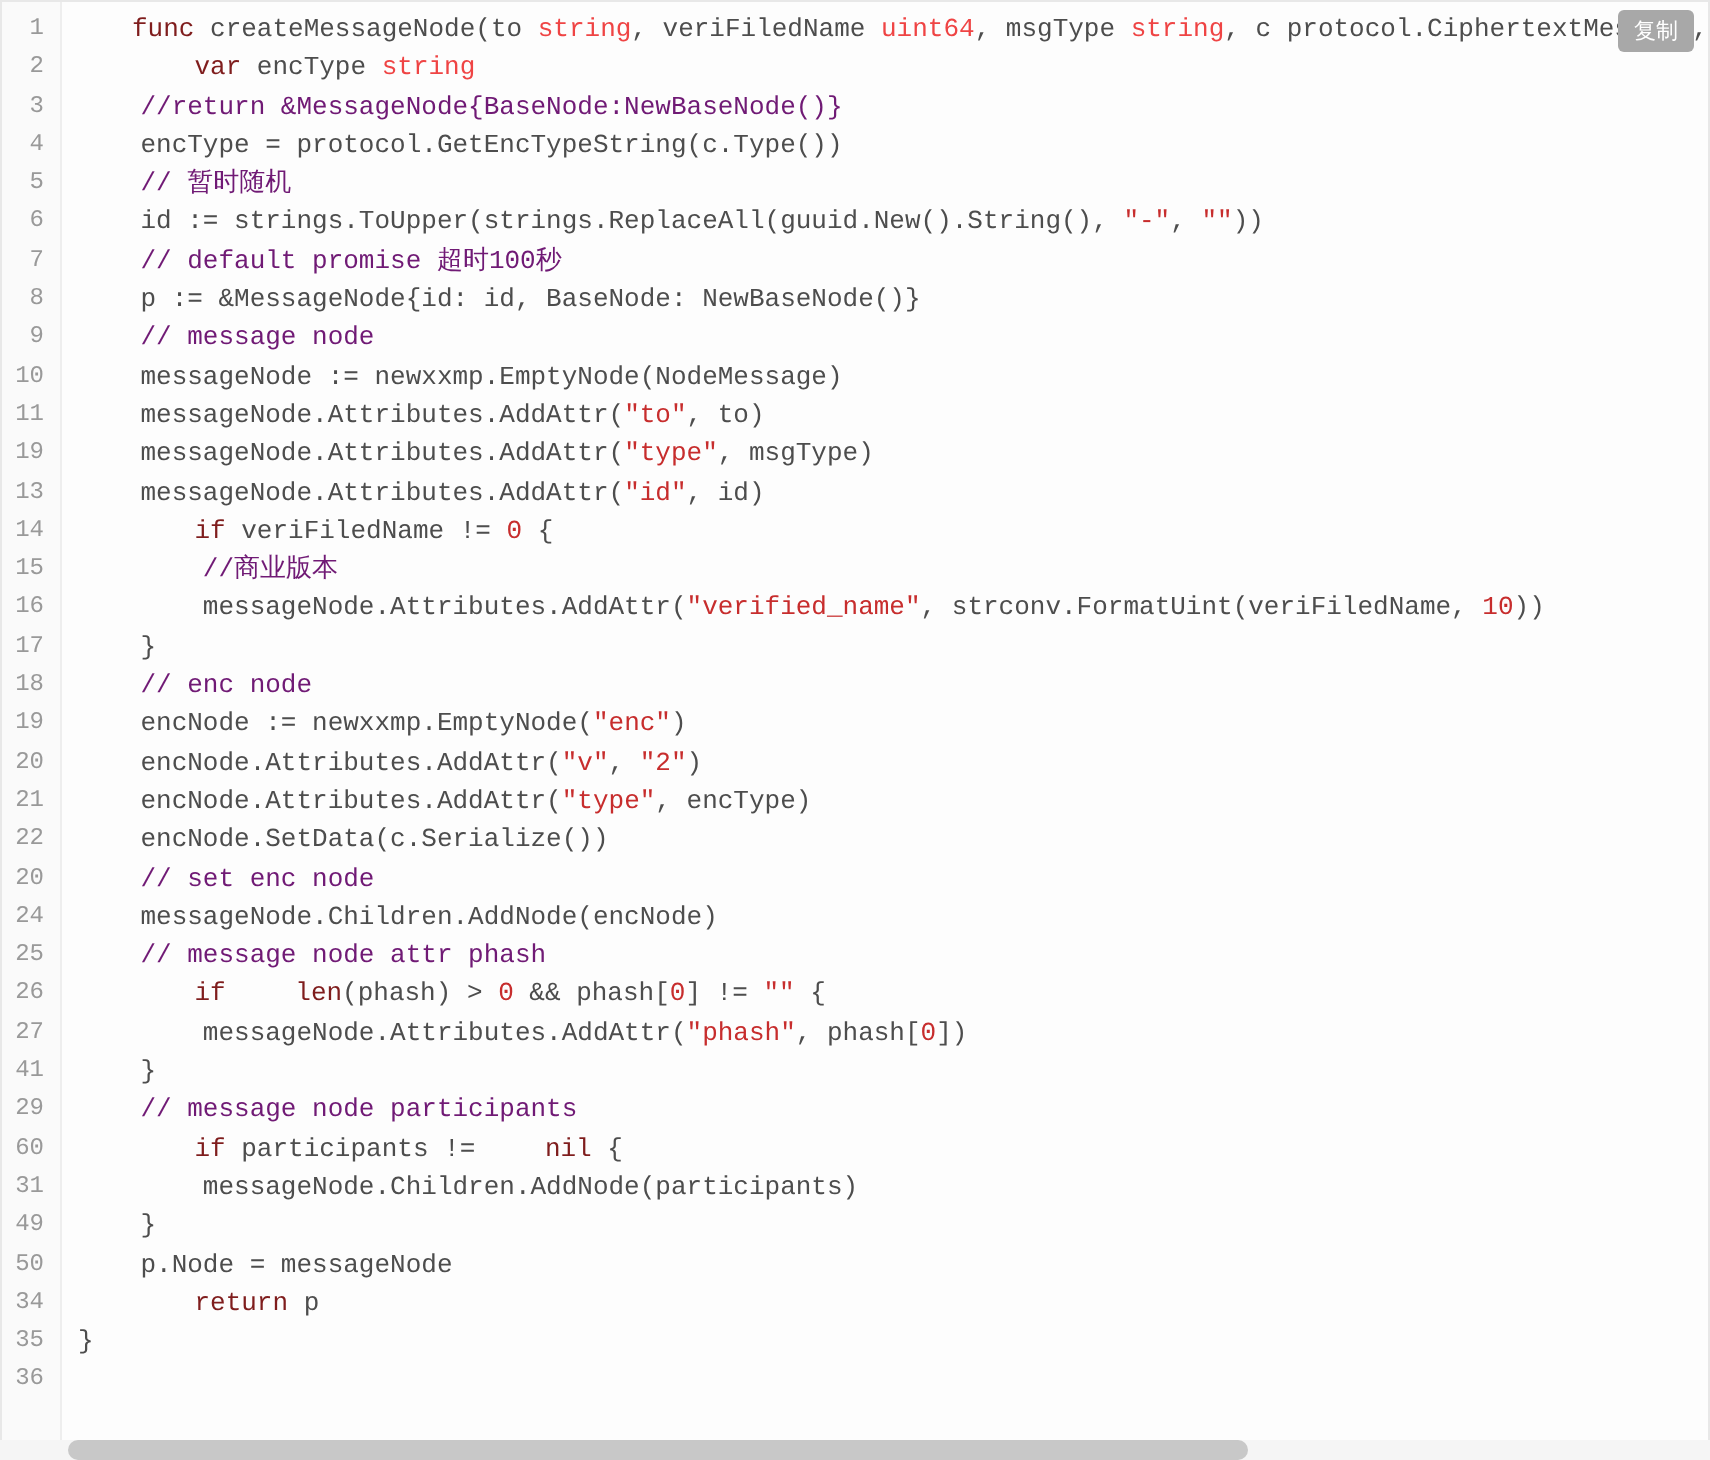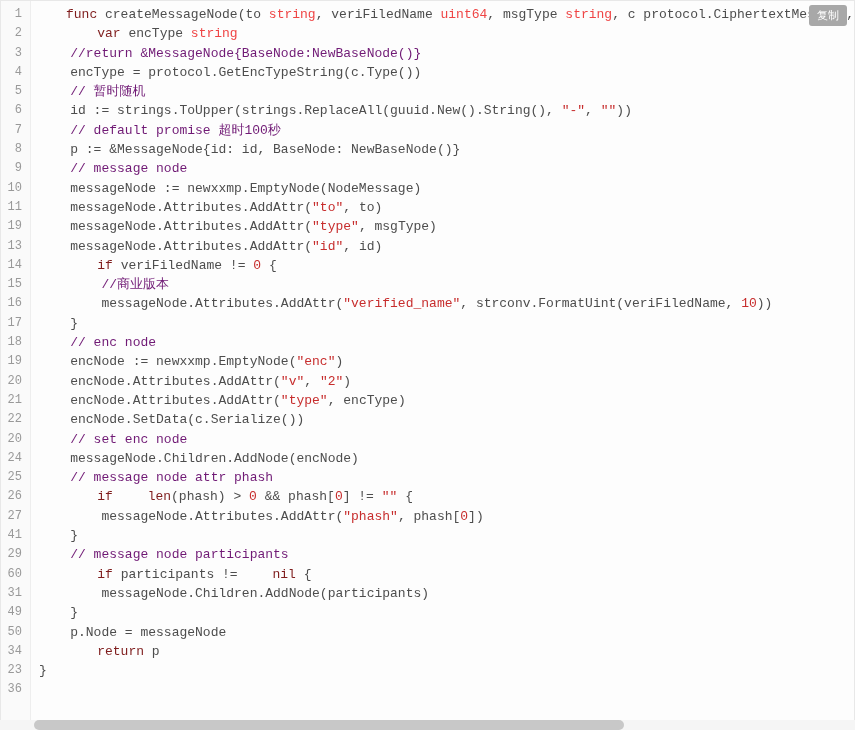--- a/index.html
+++ b/index.html
@@ -110,21 +110,21 @@
       <div>25</div>
       <div>26</div>
       <div>27</div>
       <div>41</div>
       <div>29</div>
       <div>60</div>
       <div>31</div>
       <div>49</div>
       <div>50</div>
       <div>34</div>
-      <div>23</div>
+      <div>35</div>
       <div>36</div>
     </div>
   <div class="code-content"><div class="code-line"><span></span><span class="kw">func</span><span> createMessageNode(to </span><span class="type">string</span><span>, veriFiledName </span><span class="type">uint64</span><span>, msgType </span><span class="type">string</span><span>, c protocol.CiphertextMessage, participan</span></div><div class="code-line"><span>    </span><span class="kw">var</span><span> encType </span><span class="type">string</span></div><div class="code-line"><span>    </span><span class="comment">//return &amp;MessageNode{BaseNode:NewBaseNode()}</span></div><div class="code-line"><span>    </span><span>encType = protocol.GetEncTypeString(c.Type())</span></div><div class="code-line"><span>    </span><span class="comment">// 暂时随机</span></div><div class="code-line"><span>    </span><span>id := strings.ToUpper(strings.ReplaceAll(guuid.New().String(), </span><span class="str">"-"</span><span>, </span><span class="str">""</span><span>))</span></div><div class="code-line"><span>    </span><span class="comment">// default promise 超时100秒</span></div><div class="code-line"><span>    </span><span>p := &amp;MessageNode{id: id, BaseNode: NewBaseNode()}</span></div><div class="code-line"><span>    </span><span class="comment">// message node</span></div><div class="code-line"><span>    </span><span>messageNode := newxxmp.EmptyNode(NodeMessage)</span></div><div class="code-line"><span>    </span><span>messageNode.Attributes.AddAttr(</span><span class="str">"to"</span><span>, to)</span></div><div class="code-line"><span>    </span><span>messageNode.Attributes.AddAttr(</span><span class="str">"type"</span><span>, msgType)</span></div><div class="code-line"><span>    </span><span>messageNode.Attributes.AddAttr(</span><span class="str">"id"</span><span>, id)</span></div><div class="code-line"><span>    </span><span class="kw">if</span><span> veriFiledName != </span><span class="num">0</span><span> {</span></div><div class="code-line"><span>        </span><span class="comment">//商业版本</span></div><div class="code-line"><span>        </span><span>messageNode.Attributes.AddAttr(</span><span class="str">"verified_name"</span><span>, strconv.FormatUint(veriFiledName, </span><span class="num">10</span><span>))</span></div><div class="code-line"><span>    </span><span>}</span></div><div class="code-line"><span>    </span><span class="comment">// enc node</span></div><div class="code-line"><span>    </span><span>encNode := newxxmp.EmptyNode(</span><span class="str">"enc"</span><span>)</span></div><div class="code-line"><span>    </span><span>encNode.Attributes.AddAttr(</span><span class="str">"v"</span><span>, </span><span class="str">"2"</span><span>)</span></div><div class="code-line"><span>    </span><span>encNode.Attributes.AddAttr(</span><span class="str">"type"</span><span>, encType)</span></div><div class="code-line"><span>    </span><span>encNode.SetData(c.Serialize())</span></div><div class="code-line"><span>    </span><span class="comment">// set enc node</span></div><div class="code-line"><span>    </span><span>messageNode.Children.AddNode(encNode)</span></div><div class="code-line"><span>    </span><span class="comment">// message node attr phash</span></div><div class="code-line"><span>    </span><span class="kw">if</span><span> </span><span class="kw">len</span><span>(phash) &gt; </span><span class="num">0</span><span> &amp;&amp; phash[</span><span class="num">0</span><span>] != </span><span class="str">""</span><span> {</span></div><div class="code-line"><span>        </span><span>messageNode.Attributes.AddAttr(</span><span class="str">"phash"</span><span>, phash[</span><span class="num">0</span><span>])</span></div><div class="code-line"><span>    </span><span>}</span></div><div class="code-line"><span>    </span><span class="comment">// message node participants</span></div><div class="code-line"><span>    </span><span class="kw">if</span><span> participants != </span><span class="kw">nil</span><span> {</span></div><div class="code-line"><span>        </span><span>messageNode.Children.AddNode(participants)</span></div><div class="code-line"><span>    </span><span>}</span></div><div class="code-line"><span></span><span></span></div><div class="code-line"><span>    </span><span>p.Node = messageNode</span></div><div class="code-line"><span>    </span><span class="kw">return</span><span> p</span></div><div class="code-line"><span></span><span>}</span></div></div>
 </div>
 
 <button class="copy-btn">复制</button>
 
 <div class="scrollbar-h">
   <div class="scrollbar-thumb"></div>
 </div>

